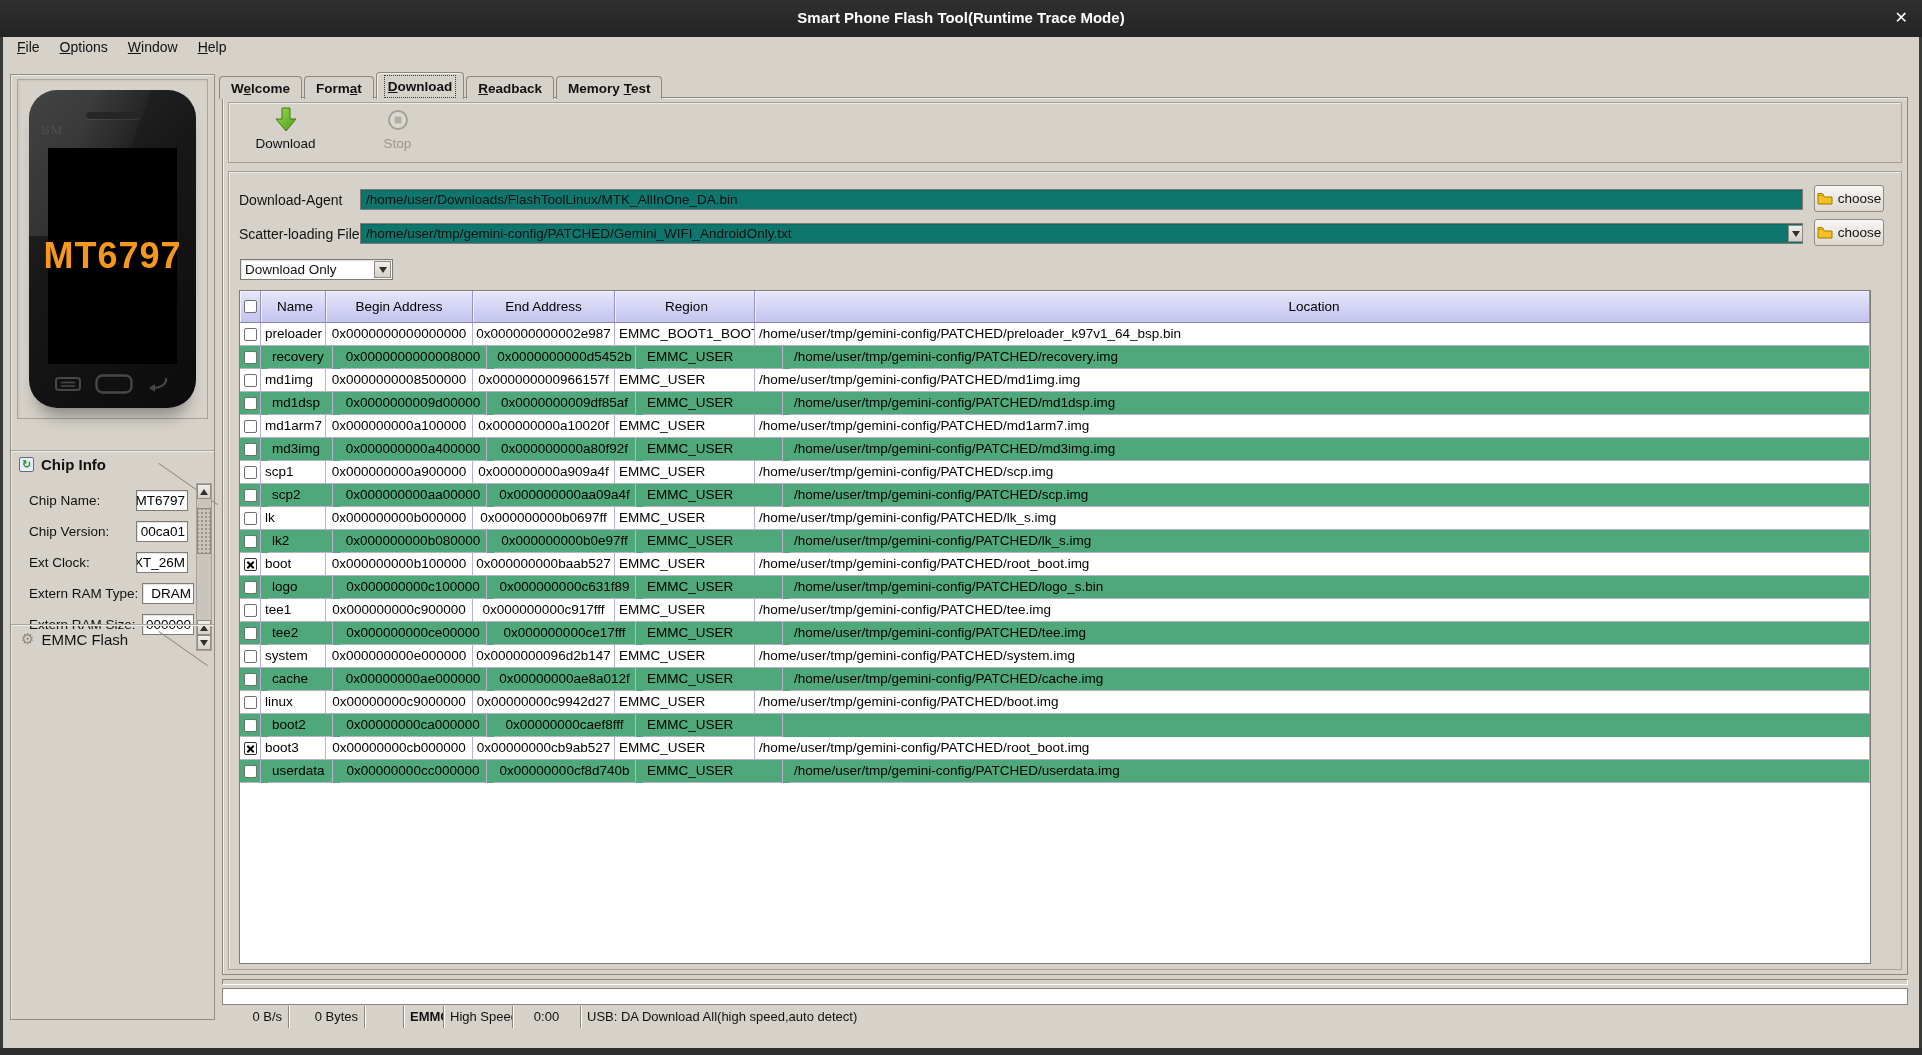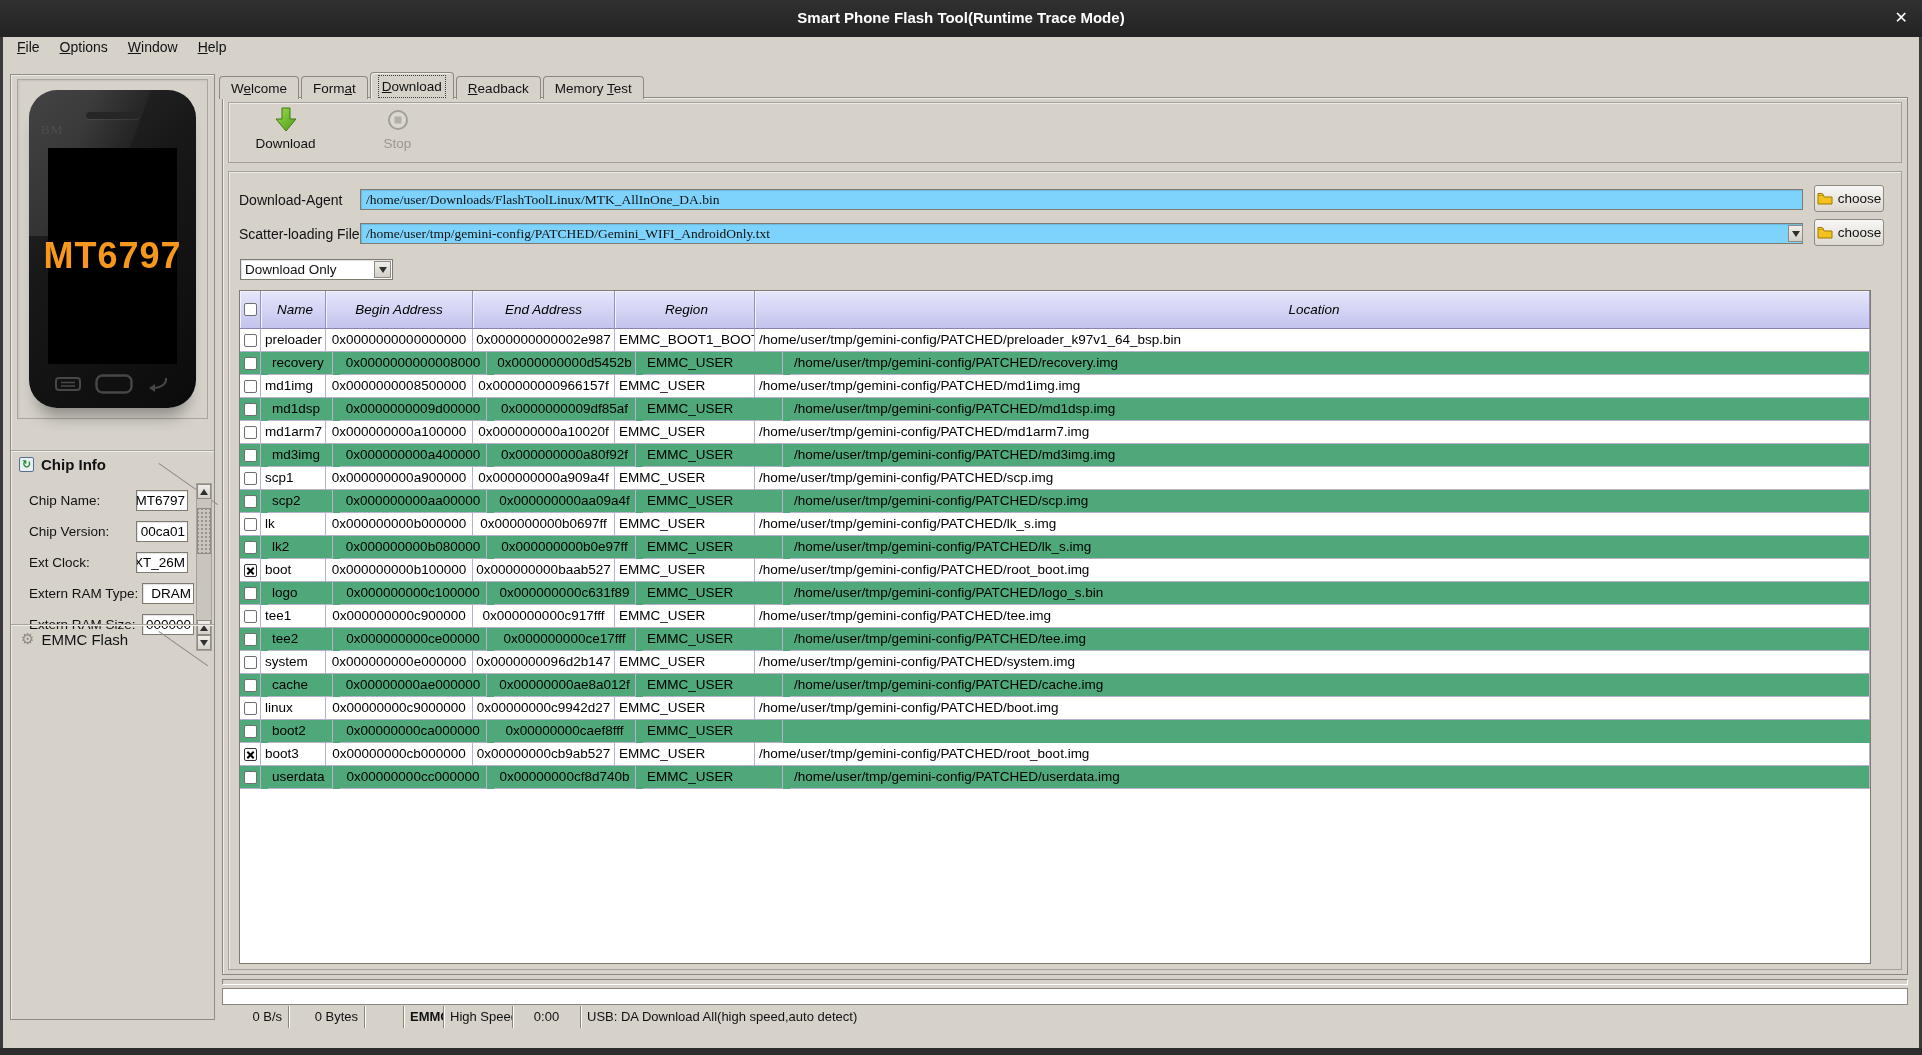--- a/index.html
+++ b/index.html
@@ -63,56 +63,56 @@
   .sb-btn{position:absolute;left:0;width:14px;height:15px;background:linear-gradient(#f0eeea,#d4d0c8);border:1px solid #908c84;display:flex;align-items:center;justify-content:center;}
   .sb-thumb{position:absolute;left:0;width:14px;height:46px;top:24px;background:linear-gradient(#eceae6,#d2cec6);border:1px solid #908c84;
     background-image:radial-gradient(#97938b 1px,transparent 1.2px);background-size:4px 4px;background-position:2px 10px;}
   .tri-up{width:0;height:0;border-left:4px solid transparent;border-right:4px solid transparent;border-bottom:6px solid #30302e;}
   .tri-dn{width:0;height:0;border-left:4px solid transparent;border-right:4px solid transparent;border-top:6px solid #30302e;}
   .d2{top:549px;}
   .emmc-header{position:absolute;left:10px;top:555px;display:flex;align-items:center;gap:7px;font-size:15px;color:#111;}
   .gear{color:#8d8981;font-size:15px;}
 
   
-  .tabbar{position:absolute;left:219px;top:71px;height:27px;display:flex;align-items:flex-end;z-index:5;}
+  .tabbar{position:absolute;left:219px;top:71px;height:27px;display:flex;align-items:flex-end;z-index:5;font-weight:bold;}
   .tab{height:23px;background:var(--bg);border:1px solid #8c887f;border-bottom:none;border-radius:4px 4px 0 0;
     padding:0 11px;font-size:13.5px;display:flex;align-items:center;margin-right:2px;position:relative;top:1px;color:#111;}
   .tab.active{height:27px;top:1px;z-index:7;box-shadow:inset 1px 1px 0 #f0eeea;}
   .tab.active .tlabel{outline:1px dotted #3c3c3c;outline-offset:3px;}
 
   
   .tabpage{position:absolute;left:222px;top:97px;width:1686px;height:878px;background:var(--bg);
     border:1px solid #8c887f;box-shadow:inset 1px 1px 0 #f0eeea;z-index:4;}
   .frame{position:absolute;border:1px solid var(--frame);box-shadow:inset 1px 1px 0 #eeece8;}
   .frame-toolbar{left:5px;top:4px;width:1674px;height:61px;}
   .frame-main{left:5px;top:73px;width:1674px;height:799px;}
 
   .toolbtn{position:absolute;top:8px;width:85px;text-align:center;}
   .toolbtn .ticon{height:28px;display:flex;align-items:center;justify-content:center;}
   .toolbtn .tlabel2{font-size:13.5px;color:#111;margin-top:2px;}
   .toolbtn.disabled .tlabel2{color:#9b978f;}
   .tb-download{left:20px;}
   .tb-stop{left:132px;}
 
   .formlabel{position:absolute;font-size:14px;color:#111;height:20px;line-height:20px;}
-  .textfield{position:absolute;height:21px;background:#7dd3fc;border:1px solid #7f7b73;box-shadow:inset 1px 1px 1px rgba(0,0,0,.12);
-    font-size:13.5px;font-family:Liberation Serif, serif;padding:0 5px;color:#111;}
+  .textfield{position:absolute;height:21px;background:#0f766e;border:1px solid #7f7b73;box-shadow:inset 1px 1px 1px rgba(0,0,0,.12);
+    font-size:13.5px;font-family:Liberation Sans, sans-serif;padding:0 5px;color:#111;}
   .choosebtn{position:absolute;width:70px;height:27px;border:1px solid #8f8b83;border-radius:3px;
     background:linear-gradient(#f8f7f5,#ddd9d1);display:flex;align-items:center;justify-content:center;gap:5px;font-size:13.5px;color:#111;}
   .combo-arrow{position:absolute;width:15px;background:linear-gradient(#f0eeea,#d4d0c8);border:1px solid #8f8b83;
     display:flex;align-items:center;justify-content:center;}
   .scatter-arrow{left:1565px;top:127px;height:17px;}
   .mode-combo{position:absolute;left:17px;top:161px;width:153px;height:21px;background:#fff;border:1px solid #7f7b73;
     box-shadow:inset 1px 1px 1px rgba(0,0,0,.12);font-size:13.5px;line-height:19px;padding-left:4px;color:#111;}
   .mode-arrow{right:1px;top:1px;bottom:1px;position:absolute;width:17px;background:linear-gradient(#f0eeea,#d4d0c8);border:1px solid #8f8b83;display:flex;align-items:center;justify-content:center;}
 
   
   .tablebox{position:absolute;left:16px;top:192px;width:1632px;height:674px;background:#fff;
     border:1px solid #7f7b73;overflow:hidden;}
-  .thead{display:flex;height:38px;font-style:italic;}
+  .thead{display:flex;height:32px;}
   .th{background:linear-gradient(var(--hdrTop),var(--hdrBot));border-right:1px solid #9390c2;border-bottom:1px solid #8884b4;
     box-shadow:inset 1px 1px 0 #f2f2ff;font-size:13.5px;display:flex;align-items:center;justify-content:center;color:#000;}
   .tr{display:flex;height:23px;background:#fff;}
   .tr.green{background:var(--green);gap:7px;}
   .td{border-right:1px solid var(--grid);border-bottom:1px solid var(--grid);font-size:13.5px;line-height:22px;
     display:flex;align-items:center;overflow:hidden;white-space:nowrap;color:#000;}
   .c-check{width:21px;justify-content:center;}
   .c-name{width:65px;padding-left:4px;}
   .c-begin{width:147px;justify-content:center;}
   .c-end{width:142px;justify-content:center;}

